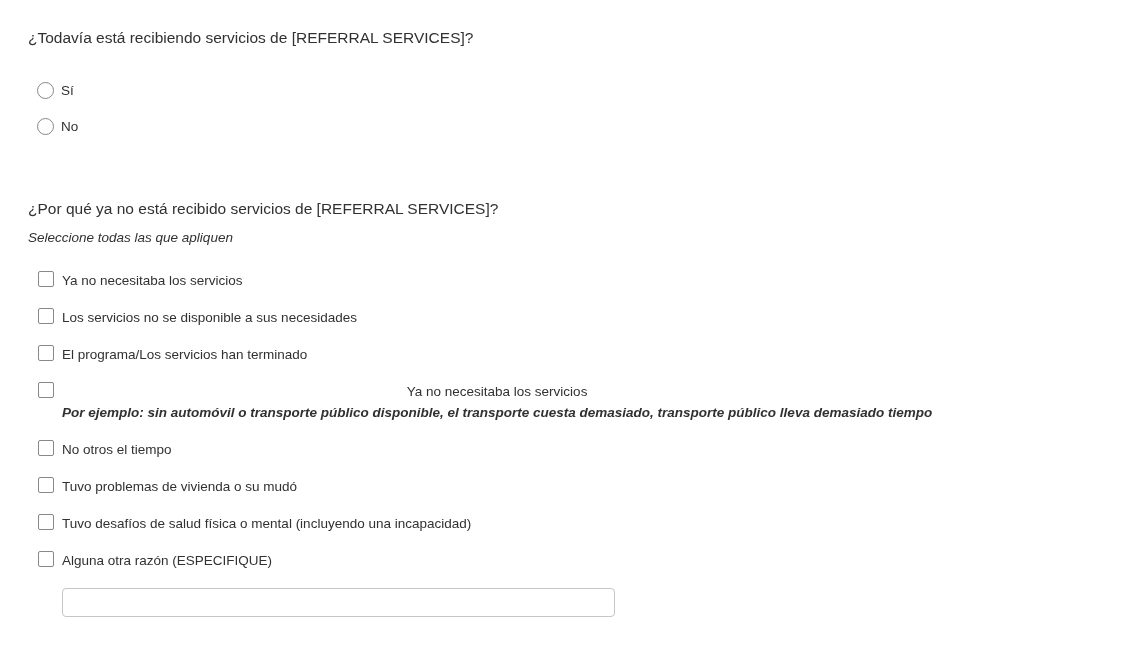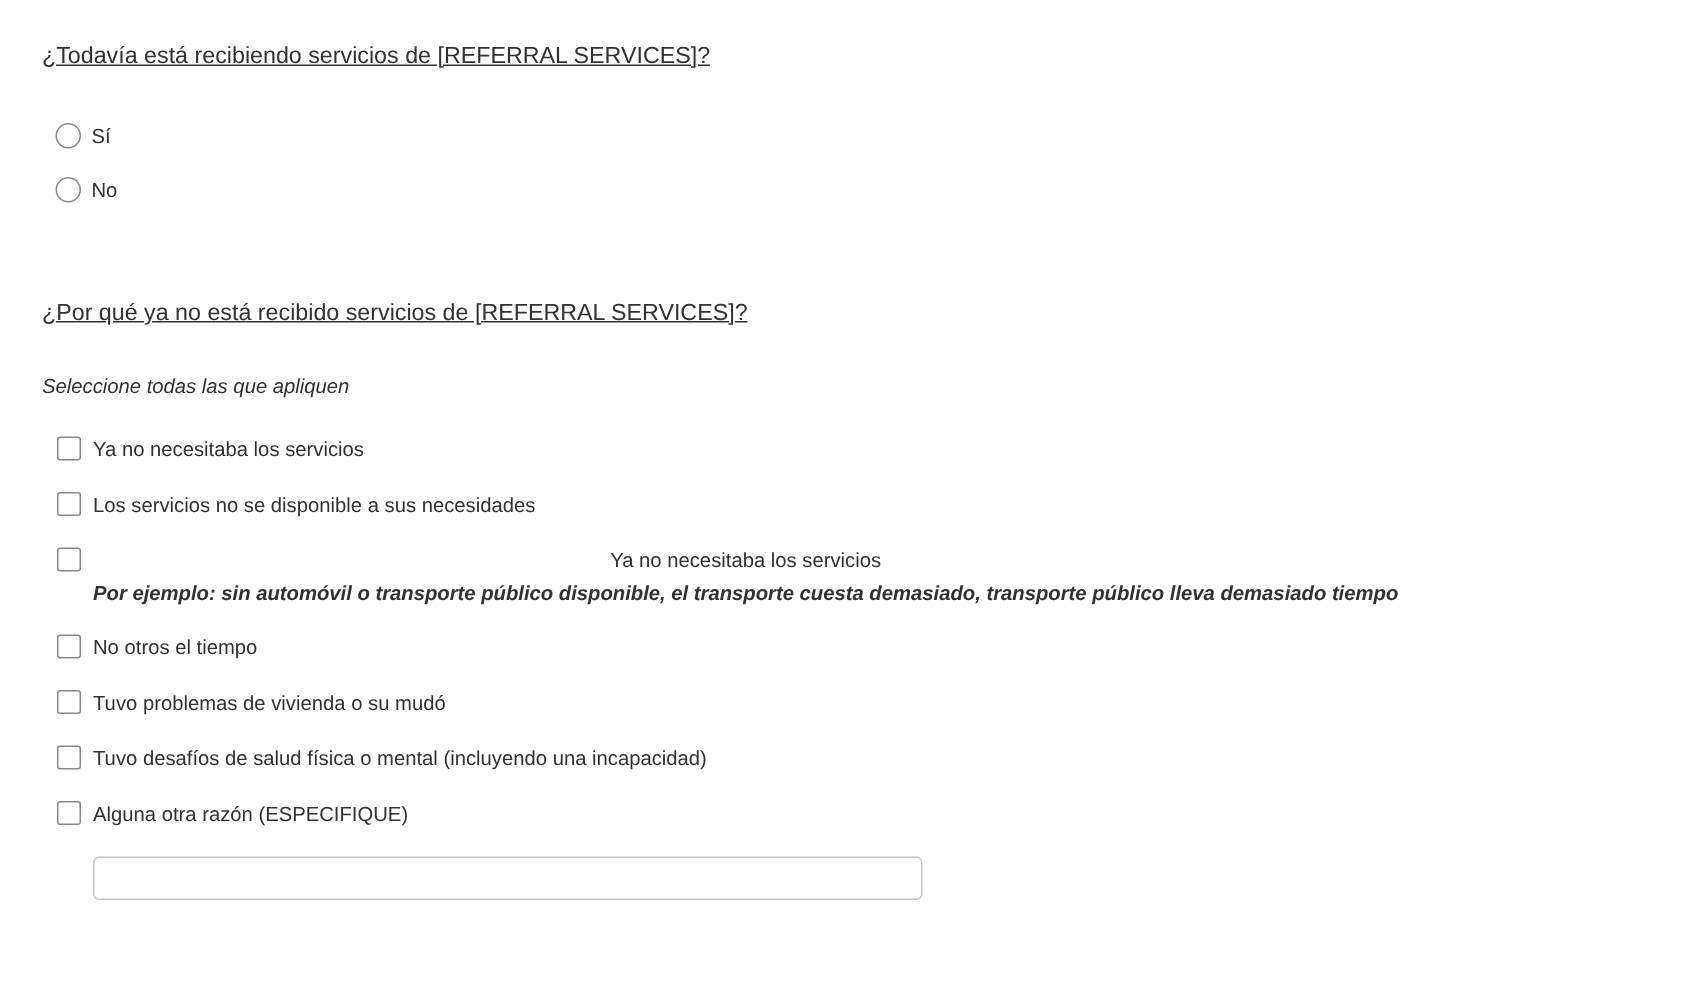--- a/index.html
+++ b/index.html
@@ -11,21 +11,20 @@
     color: #323130;
     overflow: hidden;
   }
   .page {
     padding: 27px 0 0 28px;
   }
   .q-title {
     font-size: 15.5px;
     line-height: 21px;
     color: #323130;
-    text-decoration: underline;
   }
   
   .radio-group {
     margin-top: 33px;
     padding-left: 9px;
   }
   .radio-row {
     display: flex;
     align-items: center;
     height: 18px;
@@ -46,21 +45,21 @@
     cursor: pointer;
   }
   .opt-label {
     font-size: 13.5px;
     line-height: 17px;
     color: #323130;
   }
   
   .question-2 { margin-top: 63px; }
   .q-instruction {
-    margin-top: 30px;
+    margin-top: 10px;
     font-size: 13.5px;
     line-height: 17px;
     font-style: italic;
     color: #323130;
   }
   .check-list {
     margin-top: 25px;
     padding-left: 10px;
   }
   .check-row {
@@ -140,20 +139,26 @@
         </span>
       </label>
 
       <label class="check-row">
         <input type="checkbox" style="">
         <span class="check-text">
           <span class="opt-label">Los servicios no se disponible a sus necesidades</span>
         </span>
       </label>
 
+      <label class="check-row">
+        <input type="checkbox" style="">
+        <span class="check-text">
+          <span class="opt-label">El programa/Los servicios han terminado</span>
+        </span>
+      </label>
 
 
       <label class="check-row">
         <input type="checkbox" style="">
         <span class="check-text">
           <span class="opt-label">Ya no necesitaba los servicios</span>
           <span class="opt-note">Por ejemplo: sin automóvil o transporte público disponible, el transporte cuesta demasiado, transporte público lleva demasiado tiempo</span>
         </span>
       </label>
 

